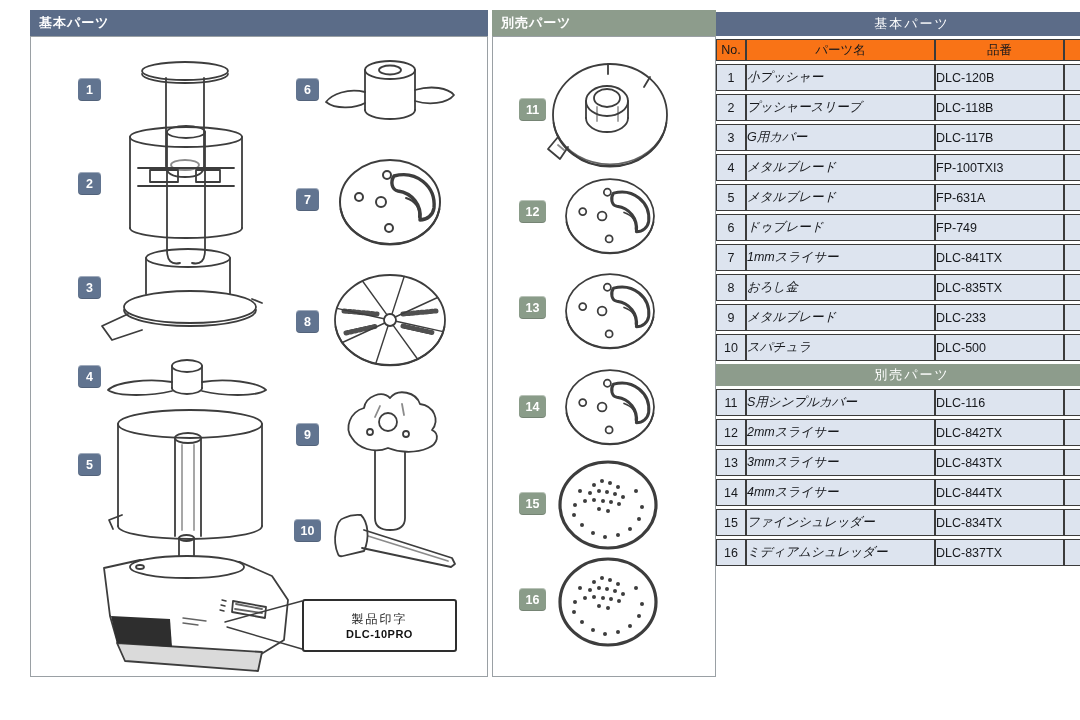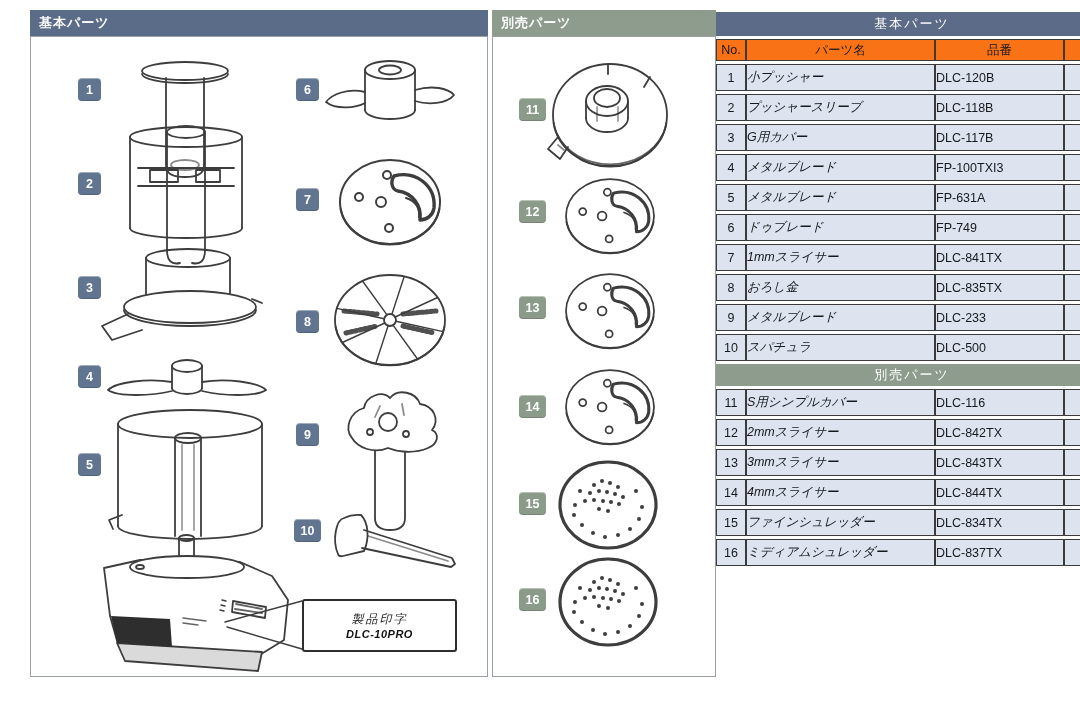--- a/index.html
+++ b/index.html
@@ -26,21 +26,21 @@
     display:flex;align-items:center;justify-content:center;
     box-shadow:inset 0 1px 0 rgba(255,255,255,.4), inset 0 -1px 0 rgba(0,0,0,.15);
   }
   .badge.wide{width:27px;}
   .badge.blue{background:#617490;}
   .badge.green{background:#8a9c89;}
   
   #model-callout{
     position:absolute;left:302px;top:599px;width:155px;height:53px;box-sizing:border-box;
     background:#fff;border:2px solid #2e2e2e;border-radius:3px;
-    display:flex;flex-direction:column;align-items:center;justify-content:center;font-style:italic;
+    display:flex;flex-direction:column;align-items:center;justify-content:center;
   }
   #model-callout .cap{font-size:12px;color:#1d1d1d;letter-spacing:2px;}
   #model-callout .model{font-size:11px;font-weight:bold;color:#111;letter-spacing:.5px;}
   
   #table-wrap{position:absolute;left:716px;top:12px;width:364px;height:566px;overflow:hidden;}
   #parts-table{border-collapse:separate;border-spacing:0 3px;table-layout:fixed;width:392px;margin-top:-3px;}
   #parts-table td,#parts-table th{padding:0;font-weight:normal;box-sizing:border-box;}
   tr.band-dark td{background:#5c6c88;color:#fff;font-size:13px;font-weight:bold;text-align:center;height:24px;letter-spacing:2px;}
   tr.band-green td{background:#8d9c8c;color:#fff;font-size:13px;font-weight:bold;text-align:center;height:22px;letter-spacing:2px;}
   tr.cols th{background:#f97316;border:1px solid #3b3b3b;height:22px;font-size:12.5px;color:#16181c;text-align:center;}

